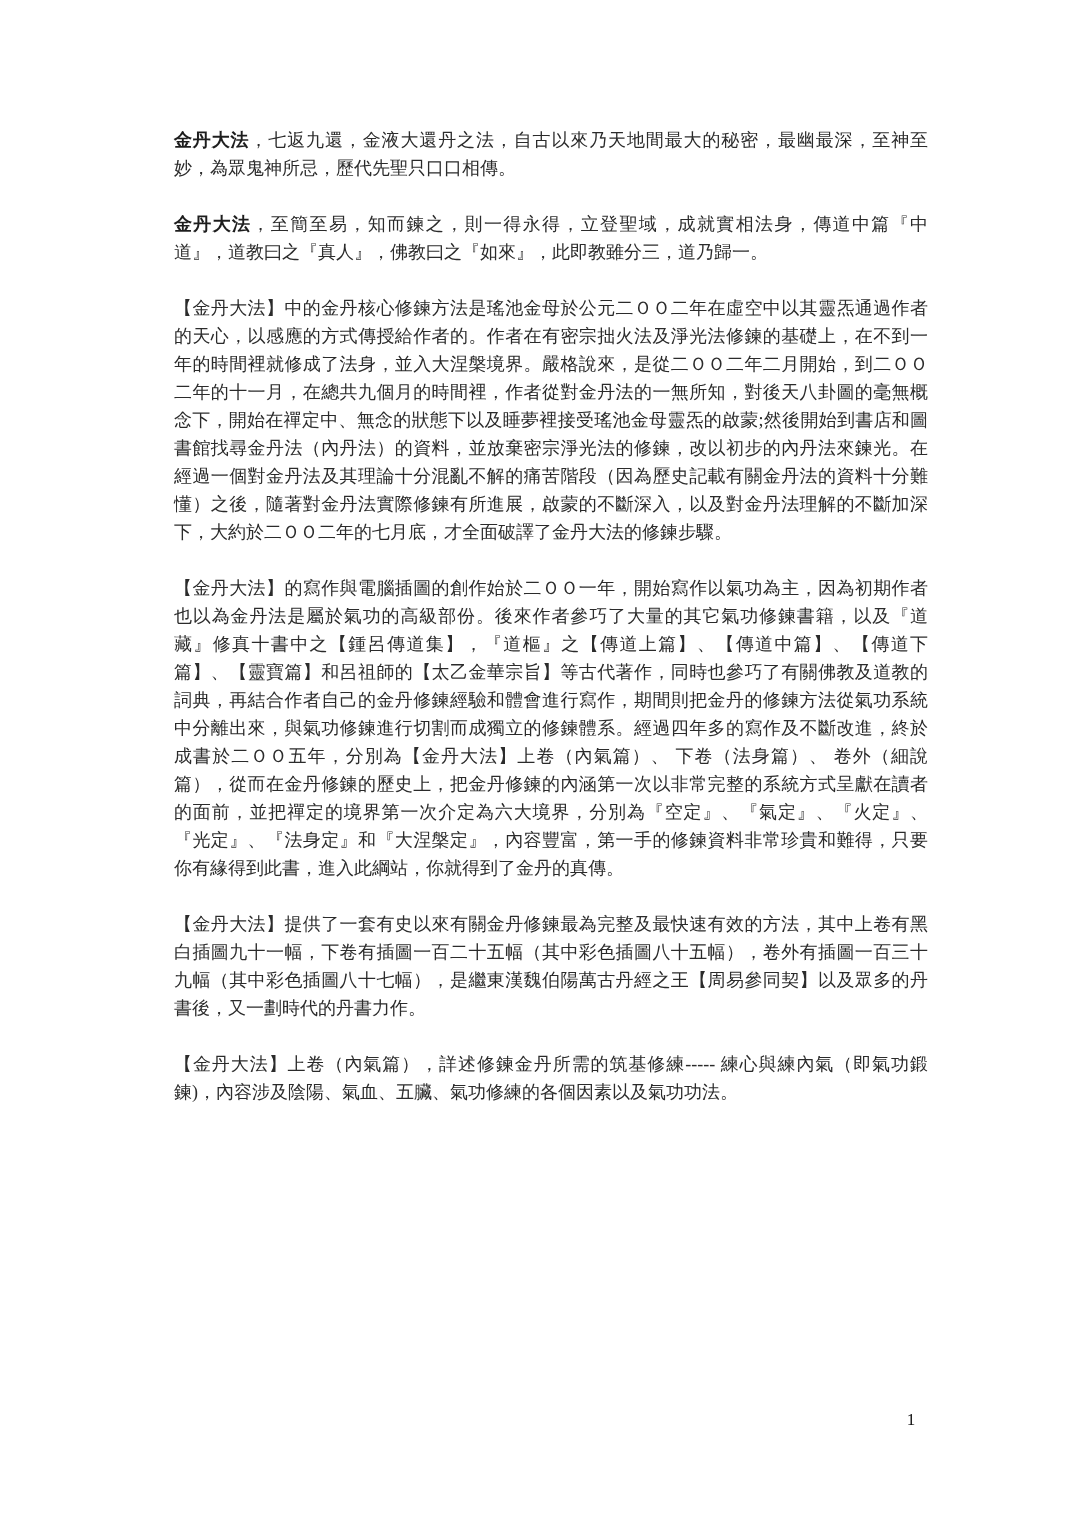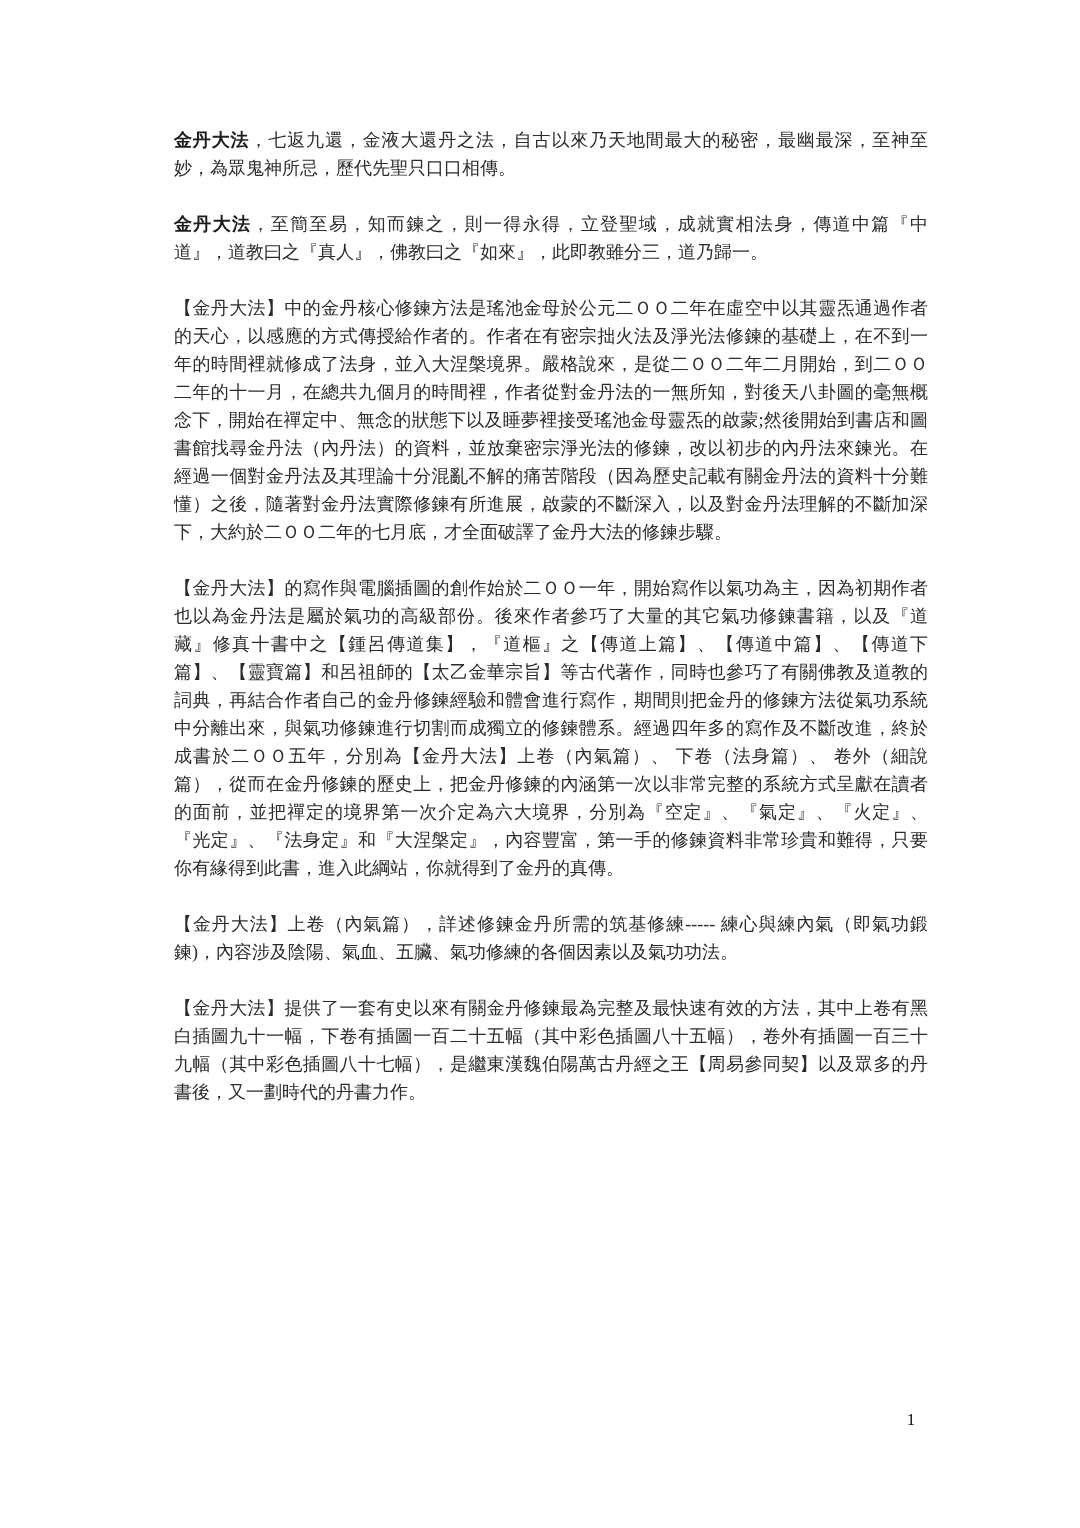--- a/index.html
+++ b/index.html
@@ -57,20 +57,20 @@
     <p class="para"><strong>金丹大法</strong><span>，七返九還，金液大還丹之法，自古以來乃天地間最大的秘密，最幽最深，至神至妙，為眾鬼神所忌，歷代先聖只口口相傳。</span></p>
 
     <p class="para"><strong>金丹大法</strong><span>，至簡至易，知而鍊之，則一得永得，立登聖域，成就實相法身，傳道中篇『中道』，道教曰之『真人』，佛教曰之『如來』，此即教雖分三，道乃歸一。</span></p>
 
 
 
     <p class="para"><strong></strong><span>【金丹大法】中的金丹核心修鍊方法是瑤池金母於公元二ＯＯ二年在虛空中以其靈炁通過作者的天心，以感應的方式傳授給作者的。作者在有密宗拙火法及淨光法修鍊的基礎上，在不到一年的時間裡就修成了法身，並入大涅槃境界。嚴格說來，是從二ＯＯ二年二月開始，到二ＯＯ二年的十一月，在總共九個月的時間裡，作者從對金丹法的一無所知，對後天八卦圖的毫無概念下，開始在禪定中、無念的狀態下以及睡夢裡接受瑤池金母靈炁的啟蒙;然後開始到書店和圖書館找尋金丹法（內丹法）的資料，並放棄密宗淨光法的修鍊，改以初步的內丹法來鍊光。在經過一個對金丹法及其理論十分混亂不解的痛苦階段（因為歷史記載有關金丹法的資料十分難懂）之後，隨著對金丹法實際修鍊有所進展，啟蒙的不斷深入，以及對金丹法理解的不斷加深下，大約於二ＯＯ二年的七月底，才全面破譯了金丹大法的修鍊步驟。</span></p>
 
     <p class="para"><strong></strong><span>【金丹大法】的寫作與電腦插圖的創作始於二ＯＯ一年，開始寫作以氣功為主，因為初期作者也以為金丹法是屬於氣功的高級部份。後來作者參巧了大量的其它氣功修鍊書籍，以及『道藏』修真十書中之【鍾呂傳道集】，『道樞』之【傳道上篇】、【傳道中篇】、【傳道下篇】、【靈寶篇】和呂祖師的【太乙金華宗旨】等古代著作，同時也參巧了有關佛教及道教的詞典，再結合作者自己的金丹修鍊經驗和體會進行寫作，期間則把金丹的修鍊方法從氣功系統中分離出來，與氣功修鍊進行切割而成獨立的修鍊體系。經過四年多的寫作及不斷改進，終於成書於二ＯＯ五年，分別為【金丹大法】上卷（內氣篇）、 下卷（法身篇）、 卷外（細說篇），從而在金丹修鍊的歷史上，把金丹修鍊的內涵第一次以非常完整的系統方式呈獻在讀者的面前，並把禪定的境界第一次介定為六大境界，分別為『空定』、『氣定』、『火定』、『光定』、『法身定』和『大涅槃定』，內容豐富，第一手的修鍊資料非常珍貴和難得，只要你有緣得到此書，進入此綱站，你就得到了金丹的真傳。</span></p>
 
+    <p class="para"><strong></strong><span>【金丹大法】提供了一套有史以來有關金丹修鍊最為完整及最快速有效的方法，其中上卷有黑白插圖九十一幅，下卷有插圖一百二十五幅（其中彩色插圖八十五幅），卷外有插圖一百三十九幅（其中彩色插圖八十七幅），是繼東漢魏伯陽萬古丹經之王【周易參同契】以及眾多的丹書後，又一劃時代的丹書力作。</span></p>
+
     <p class="para"><strong></strong><span>【金丹大法】上卷（內氣篇），詳述修鍊金丹所需的筑基修練----- 練心與練內氣（即氣功鍛鍊)，內容涉及陰陽、氣血、五臟、氣功修練的各個因素以及氣功功法。</span></p>
-
-    <p class="para"><strong></strong><span>【金丹大法】提供了一套有史以來有關金丹修鍊最為完整及最快速有效的方法，其中上卷有黑白插圖九十一幅，下卷有插圖一百二十五幅（其中彩色插圖八十五幅），卷外有插圖一百三十九幅（其中彩色插圖八十七幅），是繼東漢魏伯陽萬古丹經之王【周易參同契】以及眾多的丹書後，又一劃時代的丹書力作。</span></p>
 
   </div>
 
   <div class="page-number">1</div>
 </div>
 
 </body></html>

